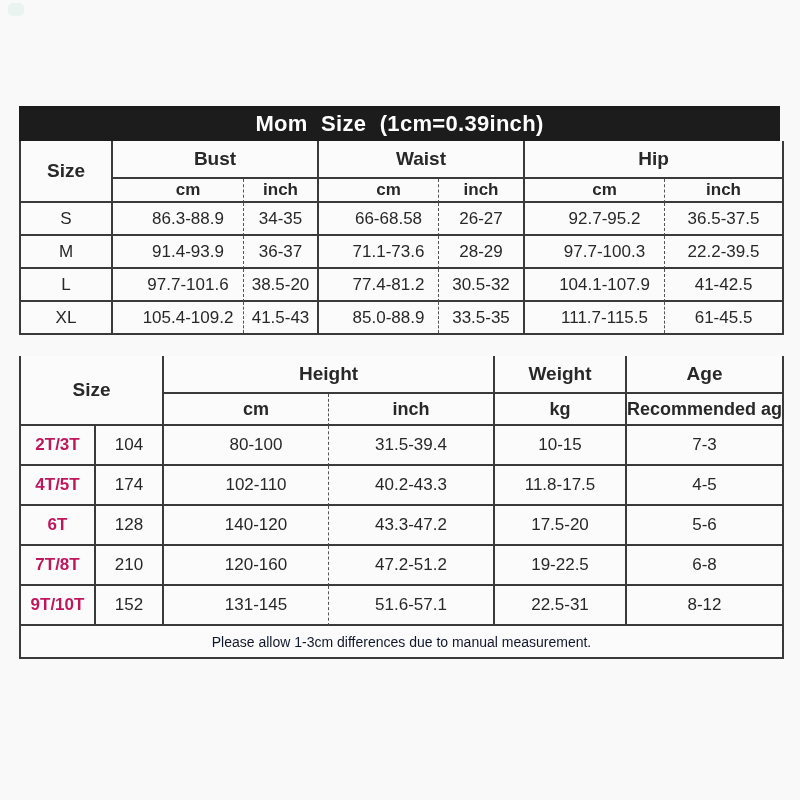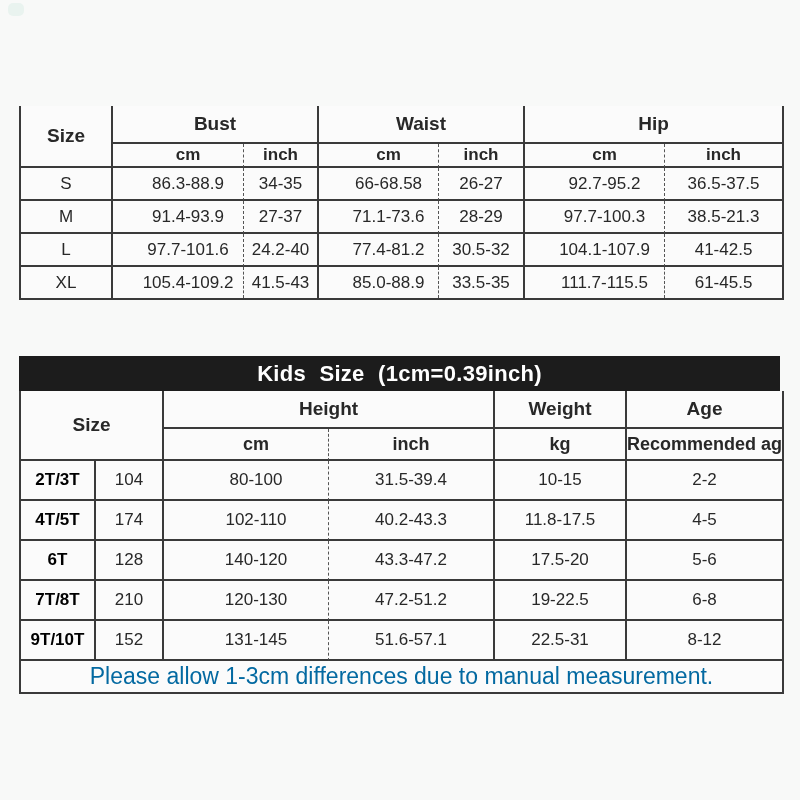--- a/index.html
+++ b/index.html
@@ -34,30 +34,31 @@
   }
   td.dr { border-right:1px dashed #555555;padding-left:20px; }   
   td.nr { border-right:none; }                  
   td.nb { border-bottom:none;margin-left:45px; }                 
   tr.h1 td { height:36px; font-size:19px; font-weight:bold; }
   .tbl-mom  tr.h2 td { height:22px; font-size:17px; font-weight:bold; }
   .tbl-kids tr.h2 td { height:30px; font-size:18px; font-weight:bold; }
   td.size-head { font-size:20px; font-weight:bold; }
   .tbl-mom  tr.body td { height:31px; }
   .tbl-kids tr.body td { height:38px; }
-  td.red-size { color:#000000; font-weight:bold; }
+  td.red-size { color:#be185d; font-weight:bold; }
   td.rec-age { font-size:15px; font-weight:600; }
-  tr.note td { height:31px; color:#0369a1; font-size:23px; }
+  tr.note td { height:31px; color:#0f172a; font-size:14px; }
 </style>
 </head>
 <body>
 
 <div class="smudge"></div>
 
 <div class="tbl tbl-mom">
+  <div class="tbl-title">Mom Size (1cm=0.39inch)</div>
   <table>
     <colgroup>
       <col style="width:92px">
         <col style="width:131px">
         <col style="width:75px">
       <col style="width:120px">
         <col style="width:86px">
         <col style="width:140px">
         <col style="width:117px">
     </colgroup>
@@ -81,50 +82,49 @@
         <td class="dr">86.3-88.9</td>
         <td>34-35</td>
         <td class="dr">66-68.58</td>
         <td>26-27</td>
         <td class="dr">92.7-95.2</td>
         <td class="nr">36.5-37.5</td>
       </tr>
       <tr class="body">
         <td>M</td>
         <td class="dr">91.4-93.9</td>
-        <td>27-37</td>
+        <td>36-37</td>
         <td class="dr">71.1-73.6</td>
         <td>28-29</td>
         <td class="dr">97.7-100.3</td>
-        <td class="nr">38.5-21.3</td>
+        <td class="nr">22.2-39.5</td>
       </tr>
       <tr class="body">
         <td>L</td>
         <td class="dr">97.7-101.6</td>
-        <td>24.2-40</td>
+        <td>38.5-20</td>
         <td class="dr">77.4-81.2</td>
         <td>30.5-32</td>
         <td class="dr">104.1-107.9</td>
         <td class="nr">41-42.5</td>
       </tr>
       <tr class="body">
         <td class="nb">XL</td>
         <td class="dr nb">105.4-109.2</td>
         <td class="nb">41.5-43</td>
         <td class="dr nb">85.0-88.9</td>
         <td class="nb">33.5-35</td>
         <td class="dr nb">111.7-115.5</td>
         <td class="nr nb">61-45.5</td>
       </tr>
     </tbody>
   </table>
 </div>
 
 <div class="tbl tbl-kids">
-  <div class="tbl-title">Kids Size (1cm=0.39inch)</div>
   <table>
     <colgroup>
       <col style="width:75px">
         <col style="width:68px">
         <col style="width:165px">
       <col style="width:166px">
         <col style="width:132px">
         <col style="width:155px">
     </colgroup>
     <tbody>
@@ -139,42 +139,42 @@
         <td>inch</td>
         <td>kg</td>
         <td class="nr rec-age">Recommended age</td>
       </tr>
       <tr class="body">
         <td class="red-size">2T/3T</td>
         <td>104</td>
         <td class="dr">80-100</td>
         <td>31.5-39.4</td>
         <td>10-15</td>
-        <td class="nr">2-2</td>
+        <td class="nr">7-3</td>
       </tr>
       <tr class="body">
         <td class="red-size">4T/5T</td>
         <td>174</td>
         <td class="dr">102-110</td>
         <td>40.2-43.3</td>
         <td>11.8-17.5</td>
         <td class="nr">4-5</td>
       </tr>
       <tr class="body">
         <td class="red-size">6T</td>
         <td>128</td>
         <td class="dr">140-120</td>
         <td>43.3-47.2</td>
         <td>17.5-20</td>
         <td class="nr">5-6</td>
       </tr>
       <tr class="body">
         <td class="red-size">7T/8T</td>
         <td>210</td>
-        <td class="dr">120-130</td>
+        <td class="dr">120-160</td>
         <td>47.2-51.2</td>
         <td>19-22.5</td>
         <td class="nr">6-8</td>
       </tr>
       <tr class="body">
         <td class="red-size">9T/10T</td>
         <td>152</td>
         <td class="dr">131-145</td>
         <td>51.6-57.1</td>
         <td>22.5-31</td>

